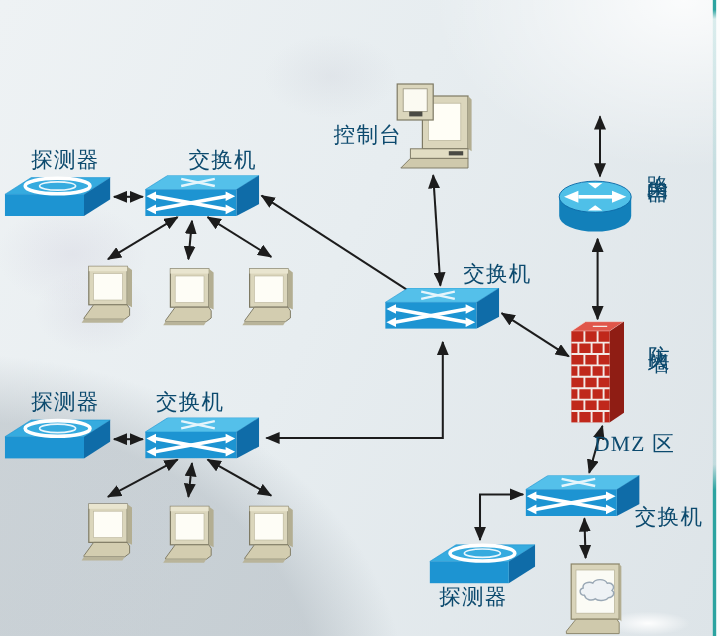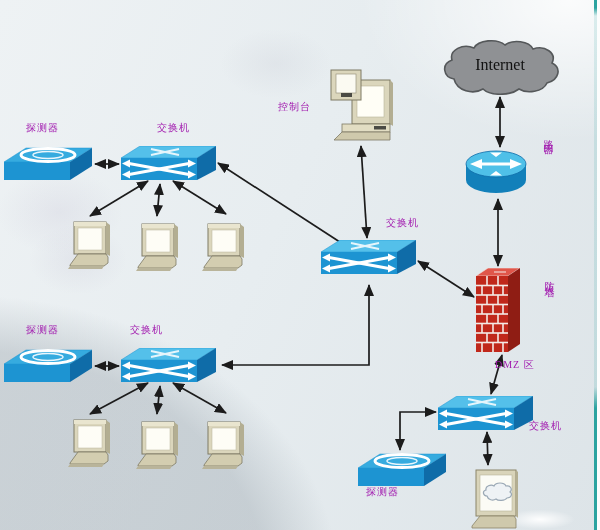--- a/index.html
+++ b/index.html
@@ -13,21 +13,21 @@
   .bg-shade{background:
      radial-gradient(ellipse 520px 400px at -6% 110%,rgba(128,140,150,.30) 58%,rgba(128,140,150,0) 72%),
      radial-gradient(90px 60px at 10% 40%,rgba(170,160,190,.14),rgba(170,160,190,0) 70%),
      radial-gradient(70px 50px at 13% 49%,rgba(160,150,180,.12),rgba(160,150,180,0) 70%),
      radial-gradient(80px 50px at 46% 12%,rgba(150,150,170,.10),rgba(150,150,170,0) 70%),
      radial-gradient(50px 14px at 90% 98%,rgba(255,255,255,.95),rgba(255,255,255,0) 70%);}
   .edge-teal{position:absolute;left:594px;top:0;width:3px;height:530px;
     background:linear-gradient(to bottom,#2ba3a0 0%,#2ba3a0 1.5%,rgba(43,163,160,.14) 3%,rgba(43,163,160,.16) 73%,#2ba3a0 77%,#2ba3a0 100%);}
   .edge-white{position:absolute;left:597px;top:0;width:3px;height:530px;background:#fcfdfd;}
   .node{position:absolute;}
-  .lbl{position:absolute;font-size:10px;color:#a21caf;letter-spacing:1px;white-space:nowrap;}
+  .lbl{position:absolute;font-size:18px;color:#0c4a6e;letter-spacing:1px;white-space:nowrap;}
   .v{writing-mode:vertical-rl;text-orientation:upright;letter-spacing:3px;line-height:16px;}
   svg{display:block;}
   #links{position:absolute;left:0;top:0;}
 </style>
 </head>
 <body>
 
 <div id="stage">
   <div class="bg bg-base"></div>
   <div class="bg bg-light"></div>
@@ -58,26 +58,20 @@
       <path d="M222,365 L369,365 L369,285" marker-start="url(#ahs)" marker-end="url(#ah)"></path>
       <path d="M436,412 L400,412 L400,450" marker-start="url(#ahs)" marker-end="url(#ah)"></path>
       <line x1="487" y1="432" x2="488" y2="465" marker-start="url(#ahs)" marker-end="url(#ah)"></line>
       <line x1="95" y1="366" x2="119" y2="366" marker-start="url(#ahs)" marker-end="url(#ah)"></line>
       <line x1="148" y1="383" x2="90" y2="414" marker-start="url(#ahs)" marker-end="url(#ah)"></line>
       <line x1="160" y1="386" x2="157" y2="414" marker-start="url(#ahs)" marker-end="url(#ah)"></line>
       <line x1="173" y1="383" x2="226" y2="413" marker-start="url(#ahs)" marker-end="url(#ah)"></line>
     </g>
   </svg>
 
-  <div class="node" style="left:440px;top:39px">
-    <svg width="120" height="56" viewBox="0 0 120 56">
-      <path d="M14,40 C3,38 1,25 12,21 C9,11 23,4 34,9 C38,1 57,-1 65,6 C73,0 89,2 93,10 C105,6 117,14 112,24 C122,29 119,41 107,44 C103,53 87,55 79,50 C70,57 50,57 43,50 C33,56 17,52 14,40 Z" fill="#8f9194" stroke="#55585a" stroke-width="1.6"></path>
-      <text x="60" y="31" text-anchor="middle" font-size="16" fill="#111" font-family="Liberation Serif, serif">Internet</text>
-    </svg>
-  </div>
 
   <div class="node" style="left:464px;top:148px">
     <svg width="64" height="48" viewBox="0 0 64 48">
       <path d="M2,16 L2,32 A30,13 0 0 0 62,32 L62,16 Z" fill="#1280ba"></path>
       <ellipse cx="32" cy="16" rx="30" ry="13" fill="#4fc0e8" stroke="#0f6ca8" stroke-width="0.8"></ellipse>
       <g fill="#fff">
         <path d="M6,16 L18,11 L18,21 Z"></path>
         <path d="M58,16 L46,11 L46,21 Z"></path>
         <path d="M32,9 L26,4.5 L38,4.5 Z"></path>
         <path d="M32,23 L26,27.5 L38,27.5 Z"></path>

